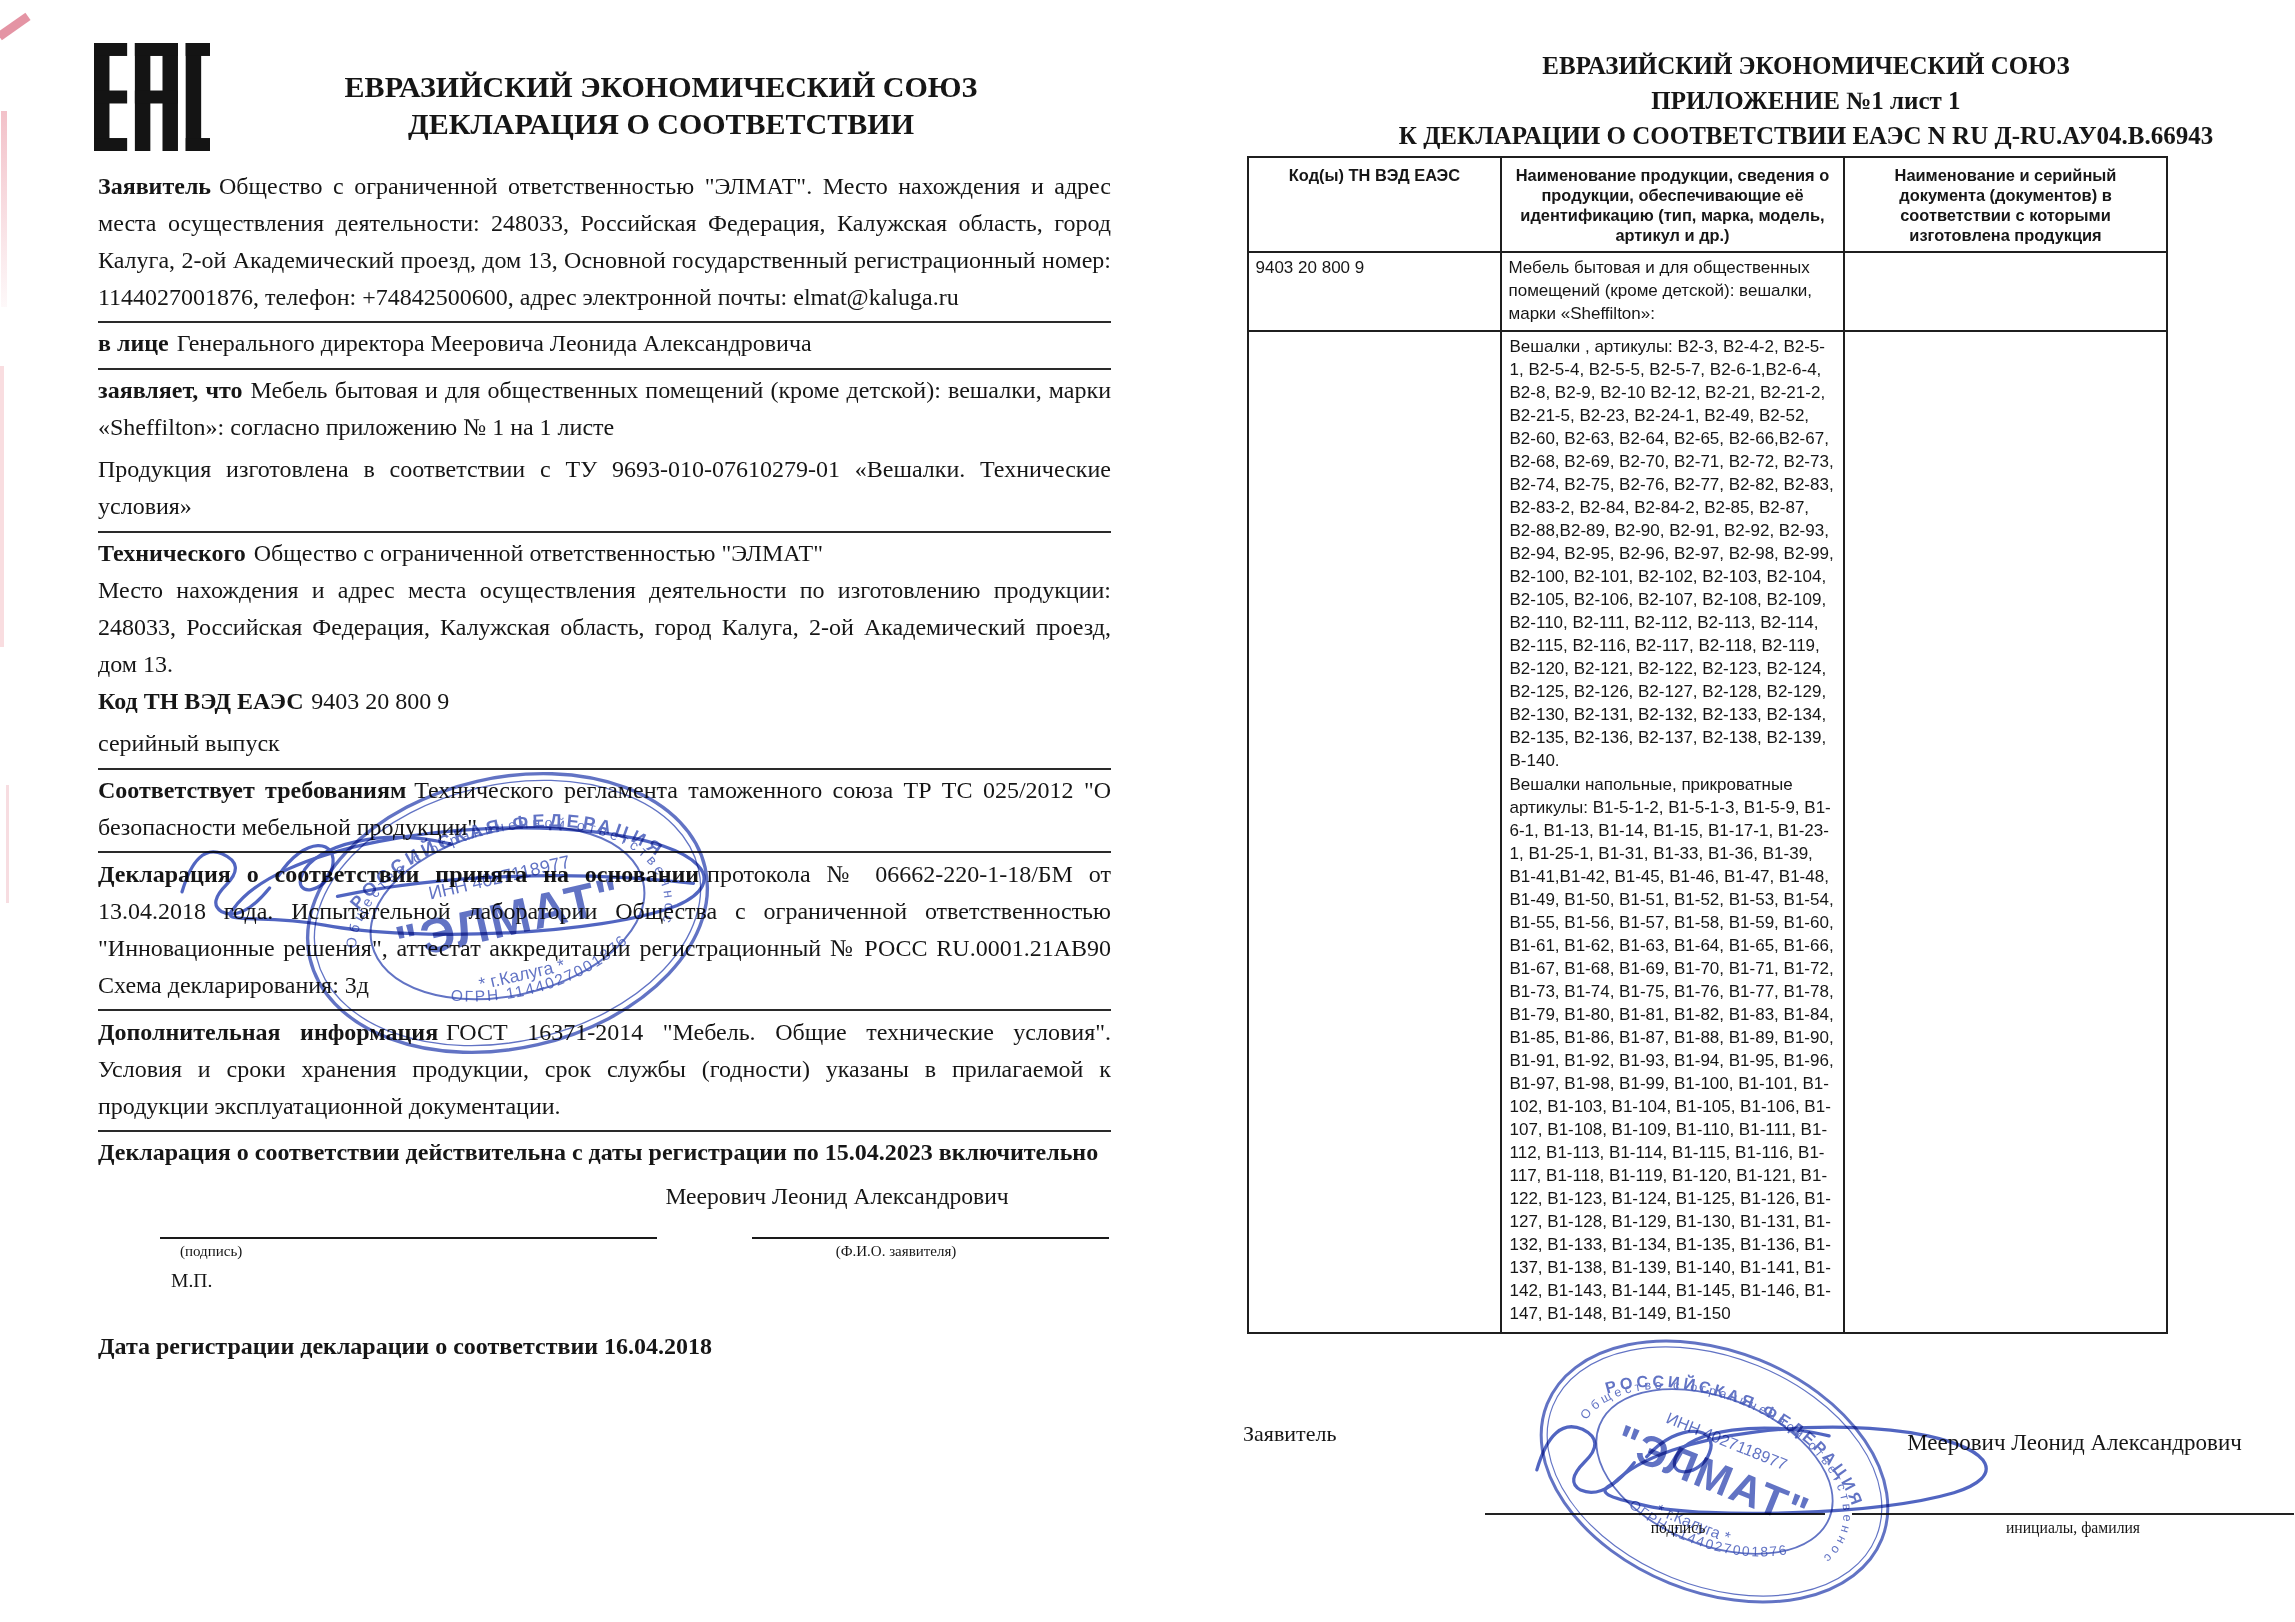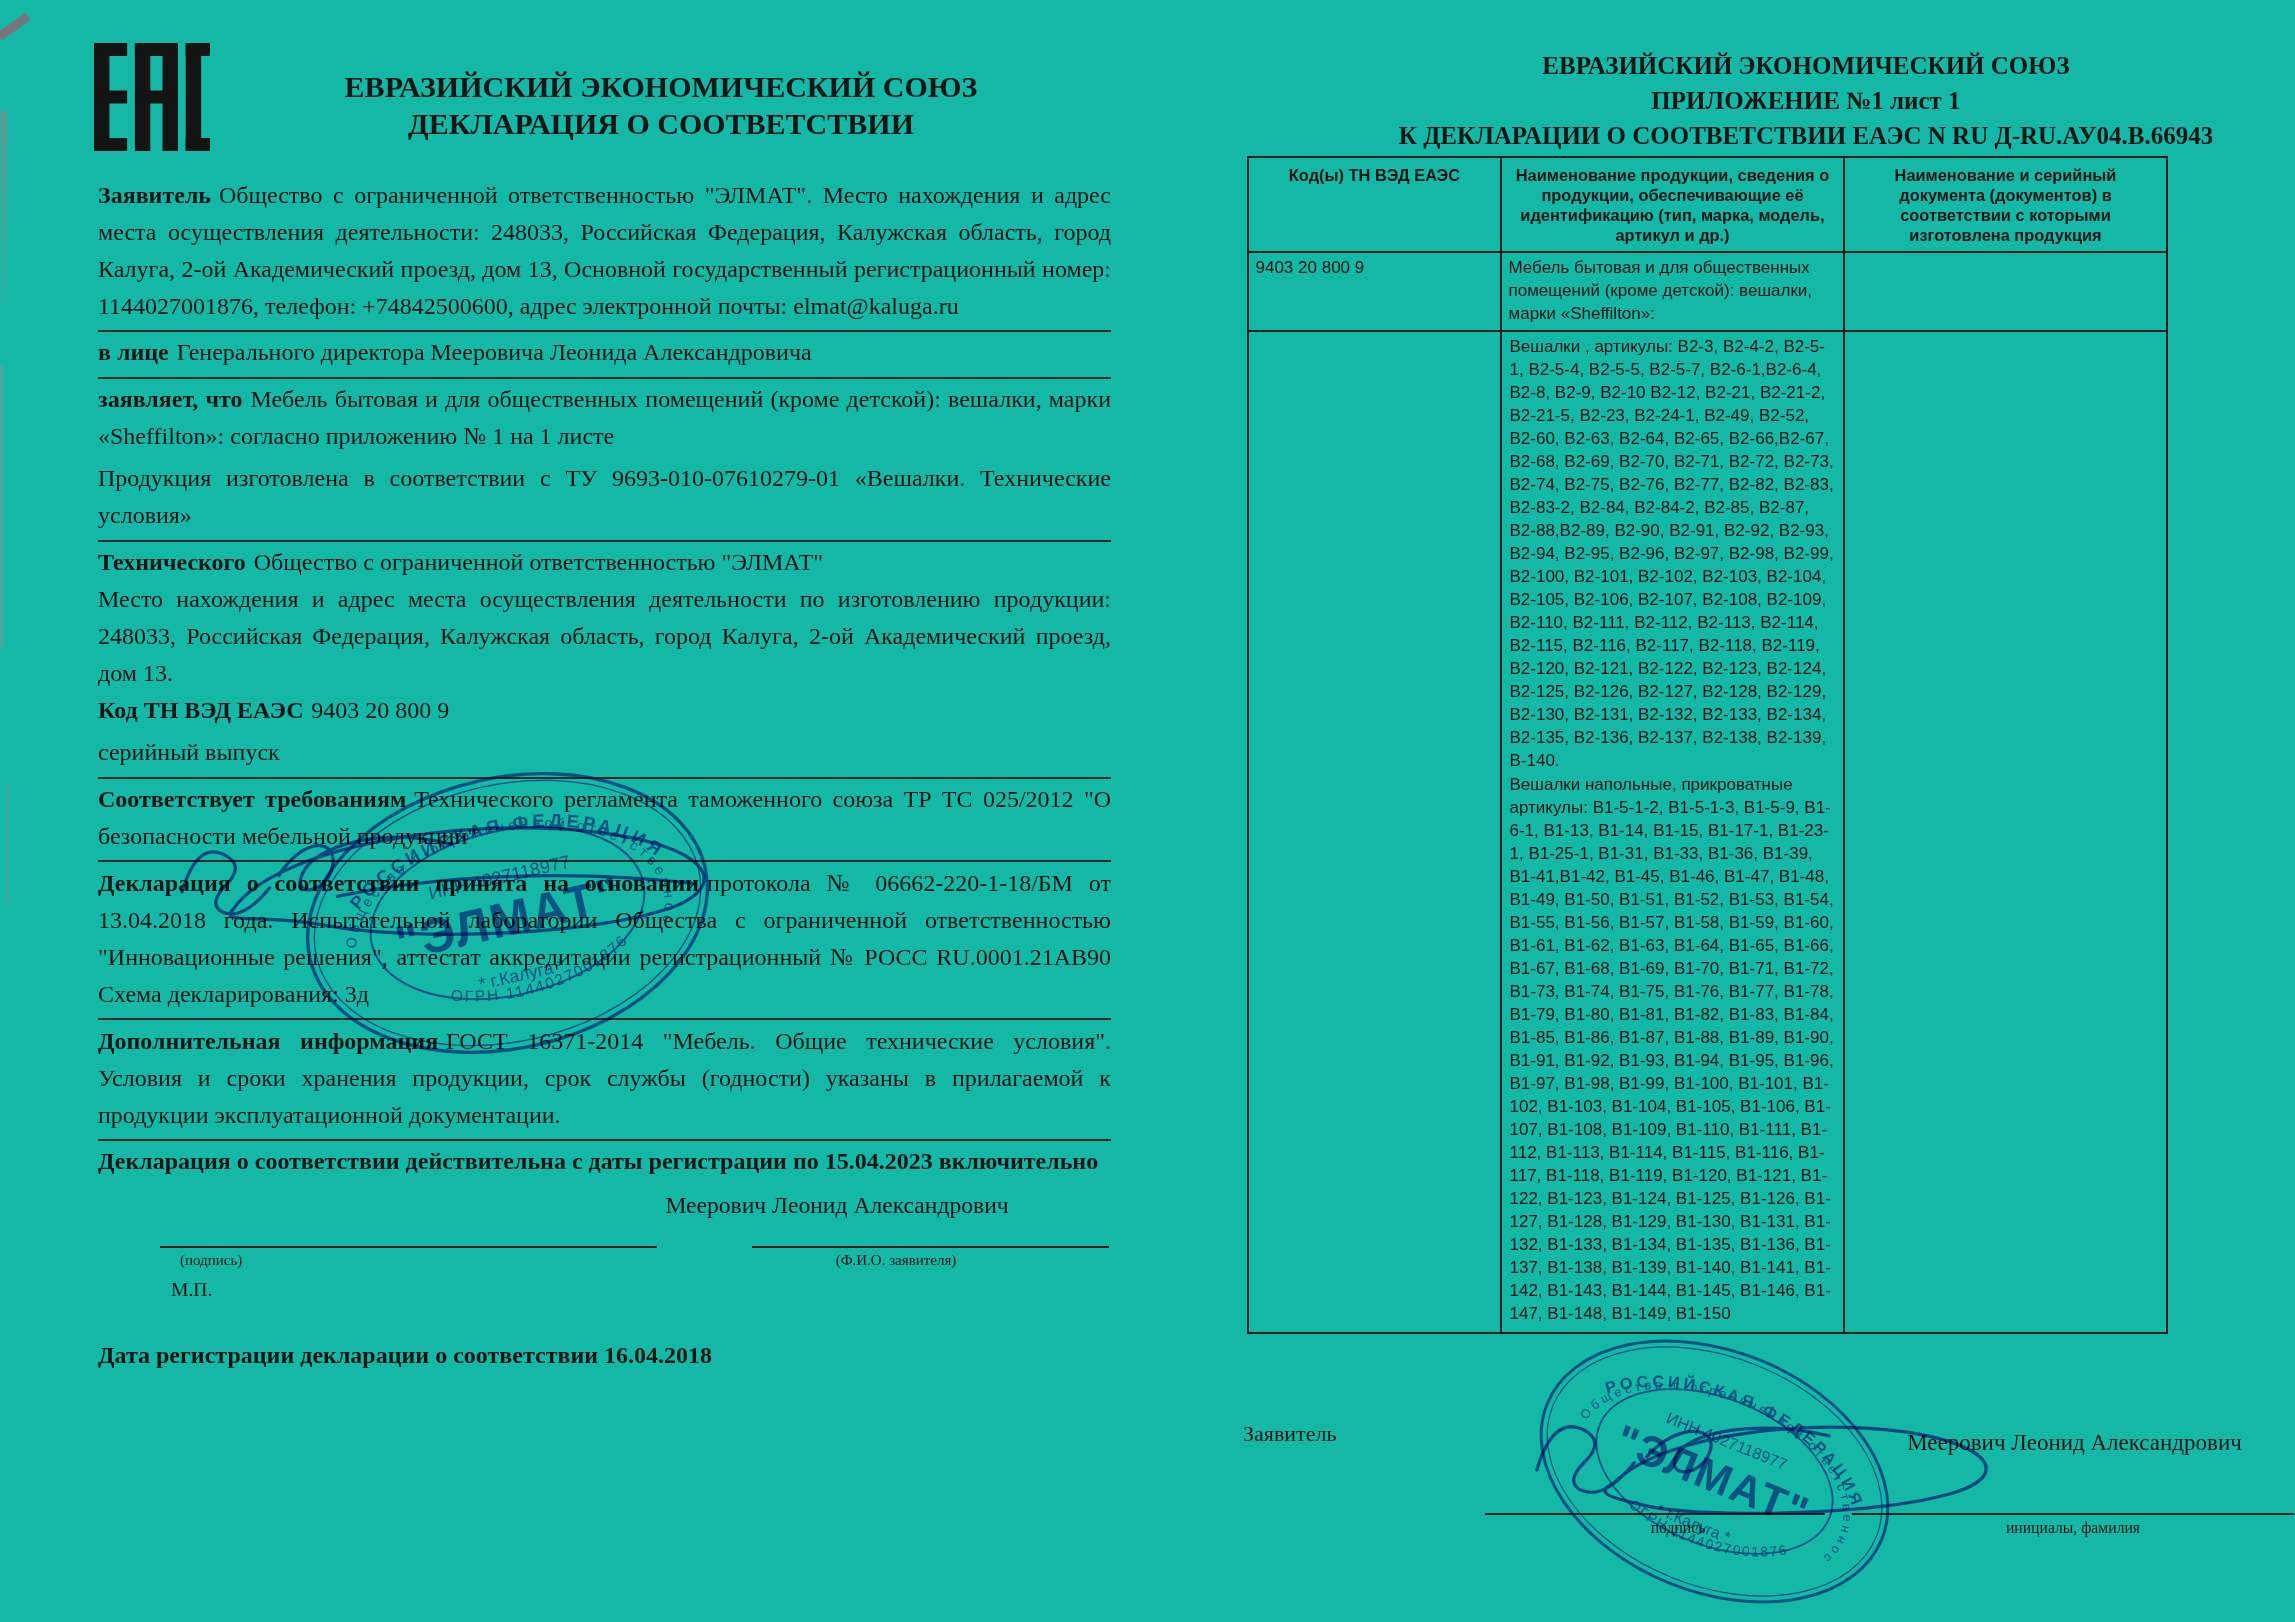--- a/index.html
+++ b/index.html
@@ -1,28 +1,28 @@
 <!DOCTYPE html>
 <html style="font-size:10.5px"><head>
 <meta charset="utf-8">
 <style>
   html,body{margin:0;padding:0;background:#d9d9d9;}
-  .page{position:relative;width:2295px;height:1623px;background:#14b8a6;overflow:hidden;
+  .page{position:relative;width:2295px;height:1623px;background:#ffffff;overflow:hidden;
         font-family:"Liberation Serif",serif;color:#161616;}
   
   .artifact{position:absolute;pointer-events:none;}
   #art1{left:-3.9px;top:22px;width:35px;height:8.5px;background:rgba(205,60,90,.55);transform:rotate(-35deg);}
   #art2{left:1.3px;top:111px;width:5.9px;height:196px;background:linear-gradient(rgba(222,92,112,.38),rgba(222,92,112,.04));}
   #art3{left:0;top:366px;width:3.9px;height:281px;background:rgba(230,120,130,.25);}
   #art4{left:5.9px;top:785px;width:3.3px;height:118px;background:rgba(220,100,120,.22);}
   
   #eac-logo{position:absolute;left:94px;top:43px;width:116px;height:108px;}
   #left-title{position:absolute;left:249px;top:68px;width:824px;text-align:center;
               font-size:30px;line-height:37px;font-weight:bold;}
-  #left-content{position:absolute;left:98px;top:174px;width:1013px;font-size:24px;line-height:37px;text-align:justify;}
+  #left-content{position:absolute;left:98px;top:165px;width:1013px;font-size:24px;line-height:37px;text-align:justify;}
   .sec{padding:2.6px 0 5.2px;border-bottom:2px solid #2a2a2a;}
   .sec.nb{border-bottom:none;}
   .lead{font-weight:bold;margin-right:7.9px;}
   .tightline{padding-top:0;}
   #sig-block{position:relative;height:131px;text-align:left;}
   #sig-fio{position:absolute;left:510px;top:1.3px;width:458px;text-align:center;font-size:23.6px;}
   #sig-line-left{position:absolute;left:62px;top:60px;width:497px;border-top:2px solid #1a1a1a;}
   #sig-line-right{position:absolute;left:654px;top:60px;width:357px;border-top:2px solid #1a1a1a;}
   #sig-podpis{position:absolute;left:82px;top:65px;font-size:15px;line-height:19.6px;}
   #sig-fio-label{position:absolute;left:615px;top:65px;width:366px;text-align:center;font-size:15px;line-height:19.6px;}

